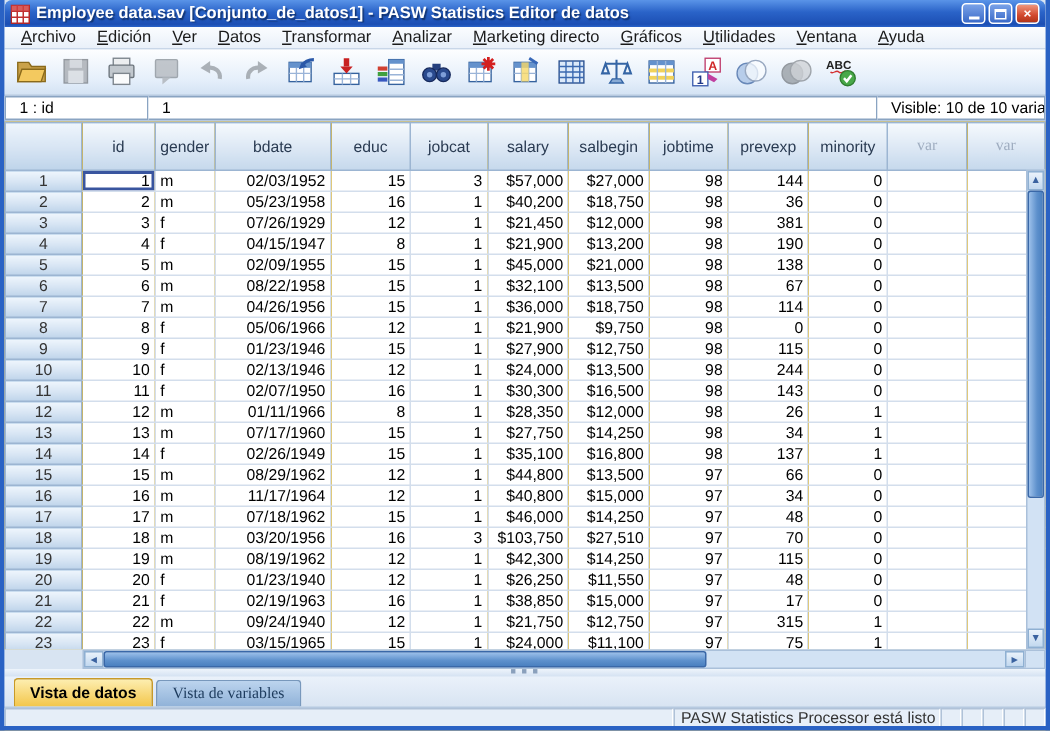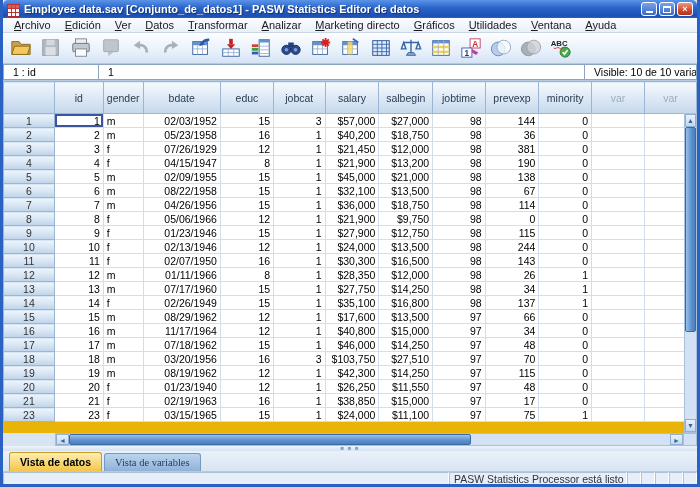--- a/index.html
+++ b/index.html
@@ -40,21 +40,21 @@
   .cr-value{flex:1;border-left:none;}
   .cr-visible{width:112px;flex:none;border-left:none;text-align:center;}
   
   .gridwrap{position:relative;height:352px;background:#eab308;overflow:hidden;}
   table.grid{border-collapse:collapse;table-layout:fixed;position:absolute;left:0;top:0;}
   table.grid th,table.grid td{padding:0 3px;font-size:10.5px;height:14px;overflow:hidden;
     white-space:nowrap;}
   table.grid thead th{background:linear-gradient(#f5f9fd,#dbe7f4 55%,#c5d8ec);
     border:1px solid #9cb5d2;font-weight:normal;color:#2a3b52;text-align:center;height:32px;
     line-height:10px;word-break:break-all;}
-  table.grid thead th.dim{color:#9fadc0;}
+  table.grid thead th.dim{color:#9fadc0;font-family:Liberation Serif, serif;}
   table.grid td{background:#fff;border-right:1px solid #d3deec;border-bottom:1px solid #d3deec;color:#000;}
   table.grid th.rowhdr{background:linear-gradient(#eef5fc,#d6e4f3 55%,#bed4ea);
     border:1px solid #9cb5d2;color:#333;text-align:center;font-weight:normal;}
   td.ar{text-align:right;} td.al{text-align:left;} td.ac{text-align:center;}
   td.sel{background:#f7dd8d;box-shadow:inset 0 0 0 2px #39559f;}
   
   .vscroll{position:absolute;top:32px;right:0;width:13px;bottom:0;background:#d2e2f4;
     border:1px solid #aac0da;display:flex;flex-direction:column;}
   .hscroll{position:absolute;left:52px;right:0;height:13px;background:#d2e2f4;
     border:1px solid #aac0da;display:flex;}
@@ -521,21 +521,21 @@
             <td class="ac"></td>
             <td class="ac"></td>
           </tr>
           <tr>
             <th class="rowhdr">15</th>
             <td class="ar">15</td>
             <td class="al">m</td>
             <td class="ar">08/29/1962</td>
             <td class="ar">12</td>
             <td class="ar">1</td>
-            <td class="ar">$17,600</td>
+            <td class="ar">$44,800</td>
             <td class="ar">$13,500</td>
             <td class="ar">97</td>
             <td class="ar">66</td>
             <td class="ar">0</td>
             <td class="ac"></td>
             <td class="ac"></td>
           </tr>
           <tr>
             <th class="rowhdr">16</th>
             <td class="ar">16</td>
@@ -616,20 +616,35 @@
             <td class="ar">21</td>
             <td class="al">f</td>
             <td class="ar">02/19/1963</td>
             <td class="ar">16</td>
             <td class="ar">1</td>
             <td class="ar">$38,850</td>
             <td class="ar">$15,000</td>
             <td class="ar">97</td>
             <td class="ar">17</td>
             <td class="ar">0</td>
+            <td class="ac"></td>
+            <td class="ac"></td>
+          </tr>
+          <tr>
+            <th class="rowhdr">22</th>
+            <td class="ar">22</td>
+            <td class="al">m</td>
+            <td class="ar">09/24/1940</td>
+            <td class="ar">12</td>
+            <td class="ar">1</td>
+            <td class="ar">$21,750</td>
+            <td class="ar">$12,750</td>
+            <td class="ar">97</td>
+            <td class="ar">315</td>
+            <td class="ar">1</td>
             <td class="ac"></td>
             <td class="ac"></td>
           </tr>
           <tr>
             <th class="rowhdr">23</th>
             <td class="ar">23</td>
             <td class="al">f</td>
             <td class="ar">03/15/1965</td>
             <td class="ar">15</td>
             <td class="ar">1</td>

